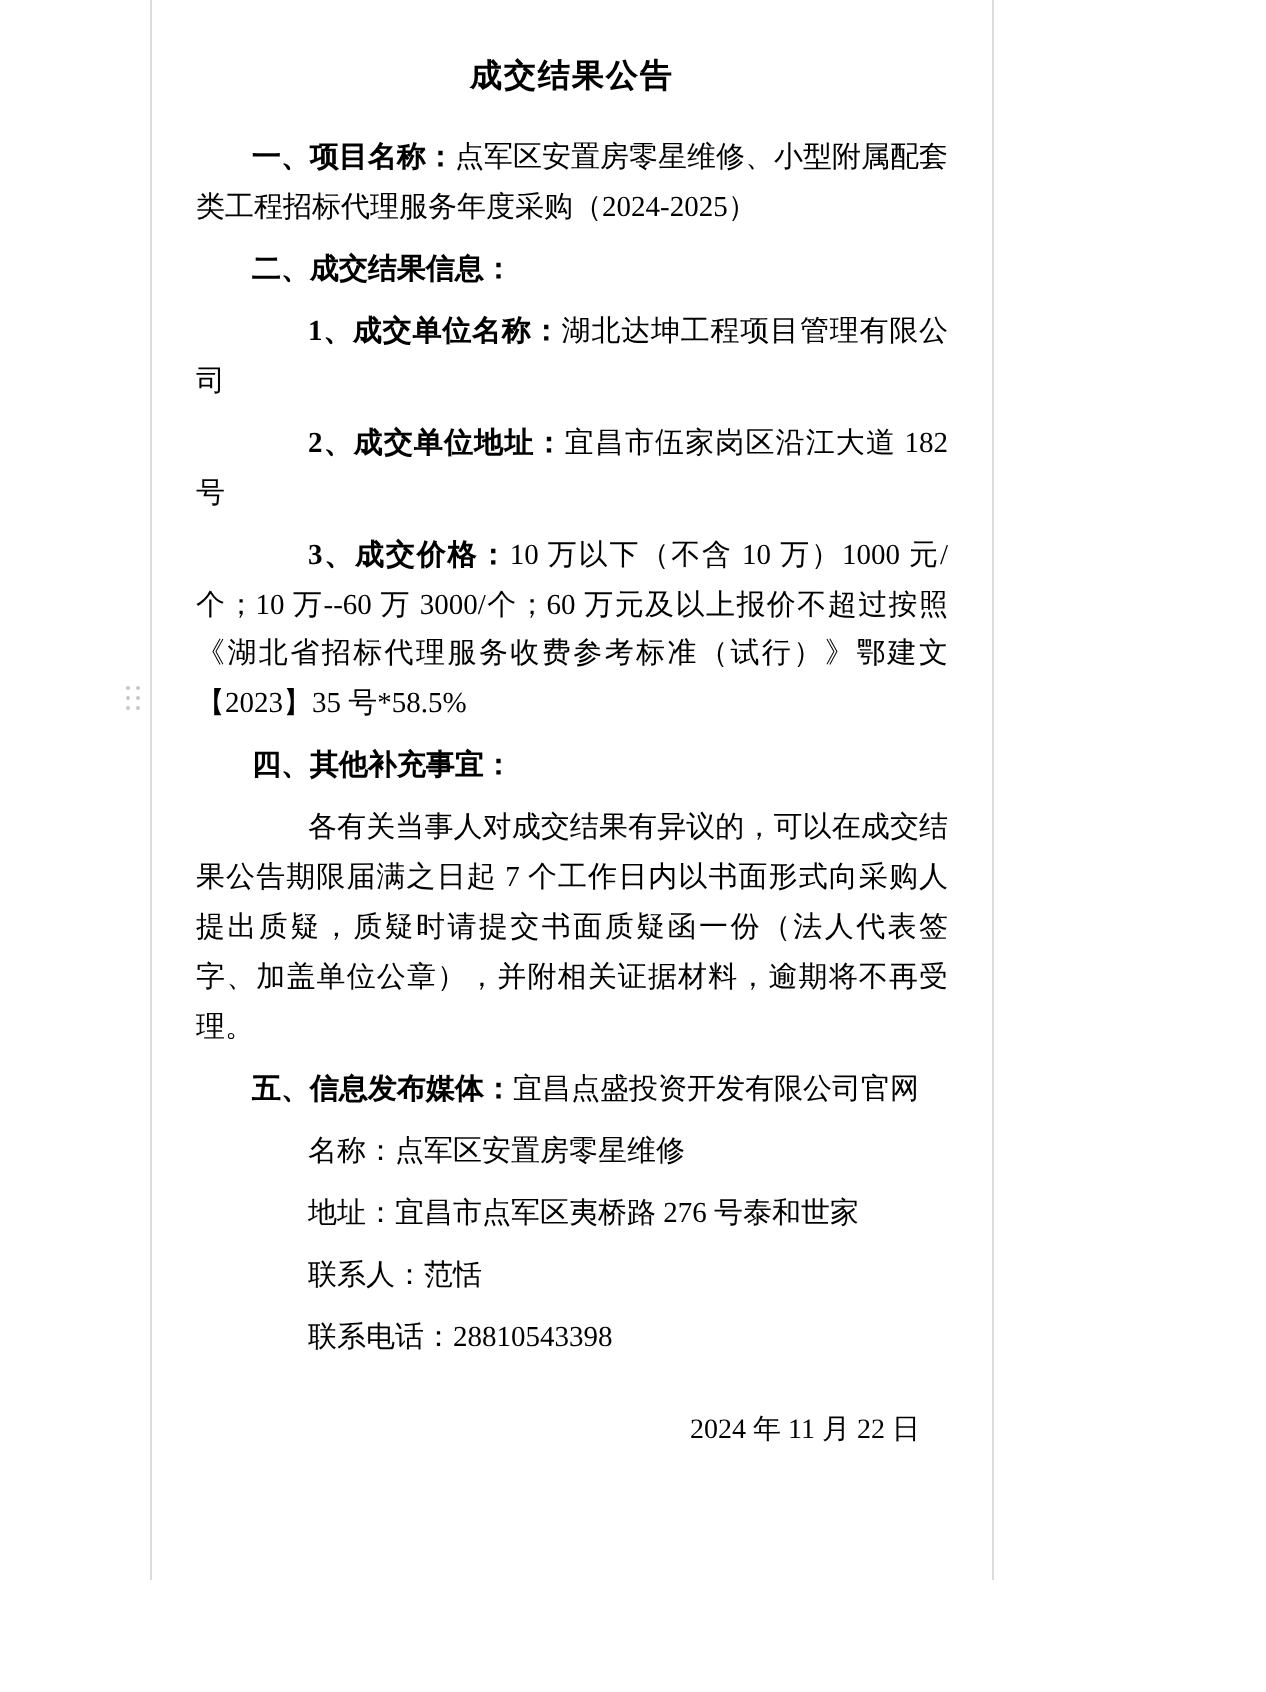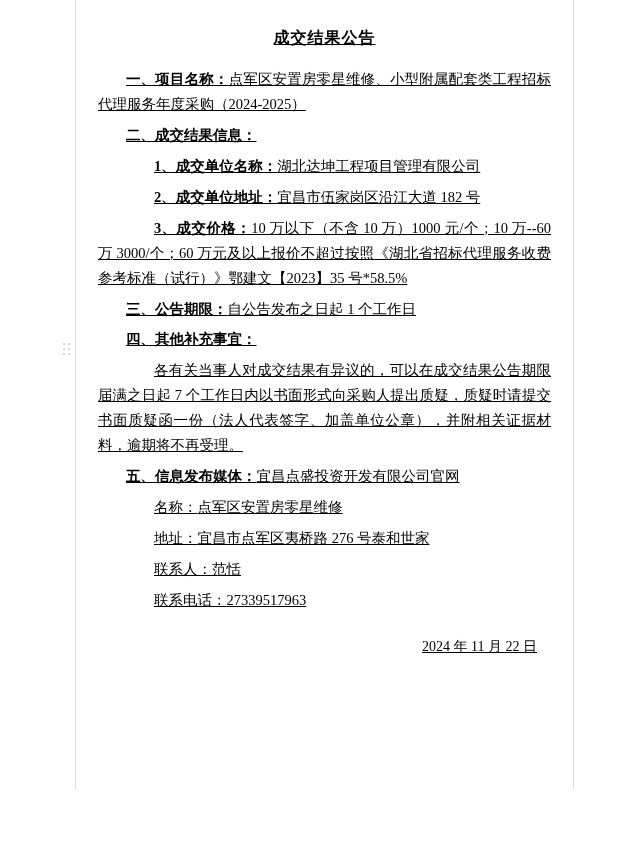--- a/index.html
+++ b/index.html
@@ -12,27 +12,26 @@
     background: #ffffff;
     font-family: "Liberation Serif", "DejaVu Serif", serif;
     color: #000000;
     position: relative;
     overflow: hidden;
   }
   .page {
     position: absolute;
     left: 75px;
     top: 0;
-    width: 499px;
+    width: 422px;
     height: 790px;
     background: #ffffff;
     border-left: 1px solid #dcdcdc;
     border-right: 1px solid #dcdcdc;
     box-sizing: border-box;
-    text-decoration: underline;
   }
   .content {
     padding: 20px 22px 0 22px;
   }
   .doc-title {
     text-align: center;
     font-weight: bold;
     font-size: 16px;
     letter-spacing: 1px;
     margin: 8px 0 18px 0;
@@ -100,36 +99,35 @@
     <p class="heading"><span>一、项目名称：</span><span class="rest">点军区安置房零星维修、小型附属配套类工程招标代理服务年度采购（2024-2025）</span></p>
 
     <p class="heading"><span>二、成交结果信息：</span></p>
 
     <p class="sub"><span class="bold">1、成交单位名称：</span><span>湖北达坤工程项目管理有限公司</span></p>
 
     <p class="sub"><span class="bold">2、成交单位地址：</span><span>宜昌市伍家岗区沿江大道 182 号</span></p>
 
     <p class="sub"><span class="bold">3、成交价格：</span><span>10 万以下（不含 10 万）1000 元/个；10 万--60 万 3000/个；60 万元及以上报价不超过按照《湖北省招标代理服务收费参考标准（试行）》鄂建文【2023】35 号*58.5%</span></p>
 
-    <p class="heading"><span>三、公告期限：</span><span class="rest">自公告发布之日起 1 个工作日</span></p>
 
     <p class="heading"><span>四、其他补充事宜：</span></p>
 
     <p class="indent2">各有关当事人对成交结果有异议的，可以在成交结果公告期限届满之日起 7 个工作日内以书面形式向采购人提出质疑，质疑时请提交书面质疑函一份（法人代表签字、加盖单位公章），并附相关证据材料，逾期将不再受理。</p>
 
     <p class="heading"><span>五、信息发布媒体：</span><span class="rest">宜昌点盛投资开发有限公司官网</span></p>
 
 
     <p class="contact-line"><span>名称：</span><span>点军区安置房零星维修</span></p>
 
     <p class="contact-line"><span>地址：</span><span>宜昌市点军区夷桥路 276 号泰和世家</span></p>
 
     <p class="contact-line"><span>联系人：</span><span>范恬</span></p>
 
-    <p class="contact-line"><span>联系电话：</span><span>27339517963</span></p>
+    <p class="contact-line"><span>联系电话：</span><span>28810543398</span></p>
 
     <p class="date-line">2024 年 11 月 22 日</p>
 
   </div>
 </div>
 
 <div class="drag-handle">
   <i></i>
   <i></i>
   <i></i>

